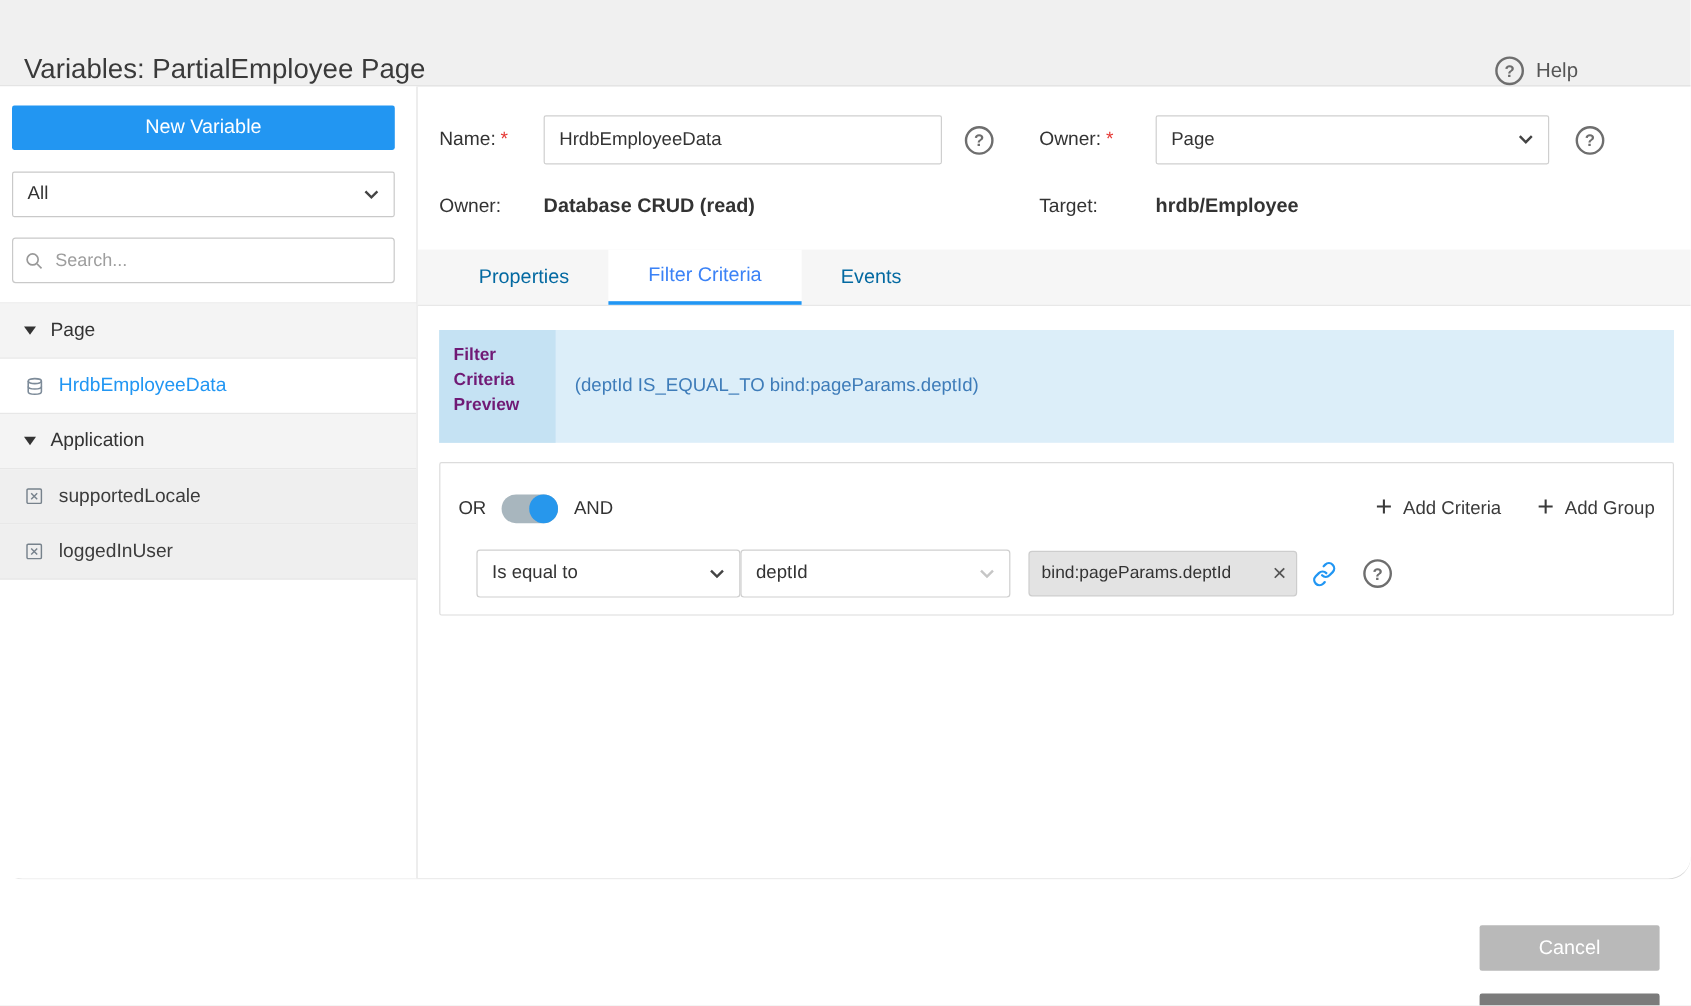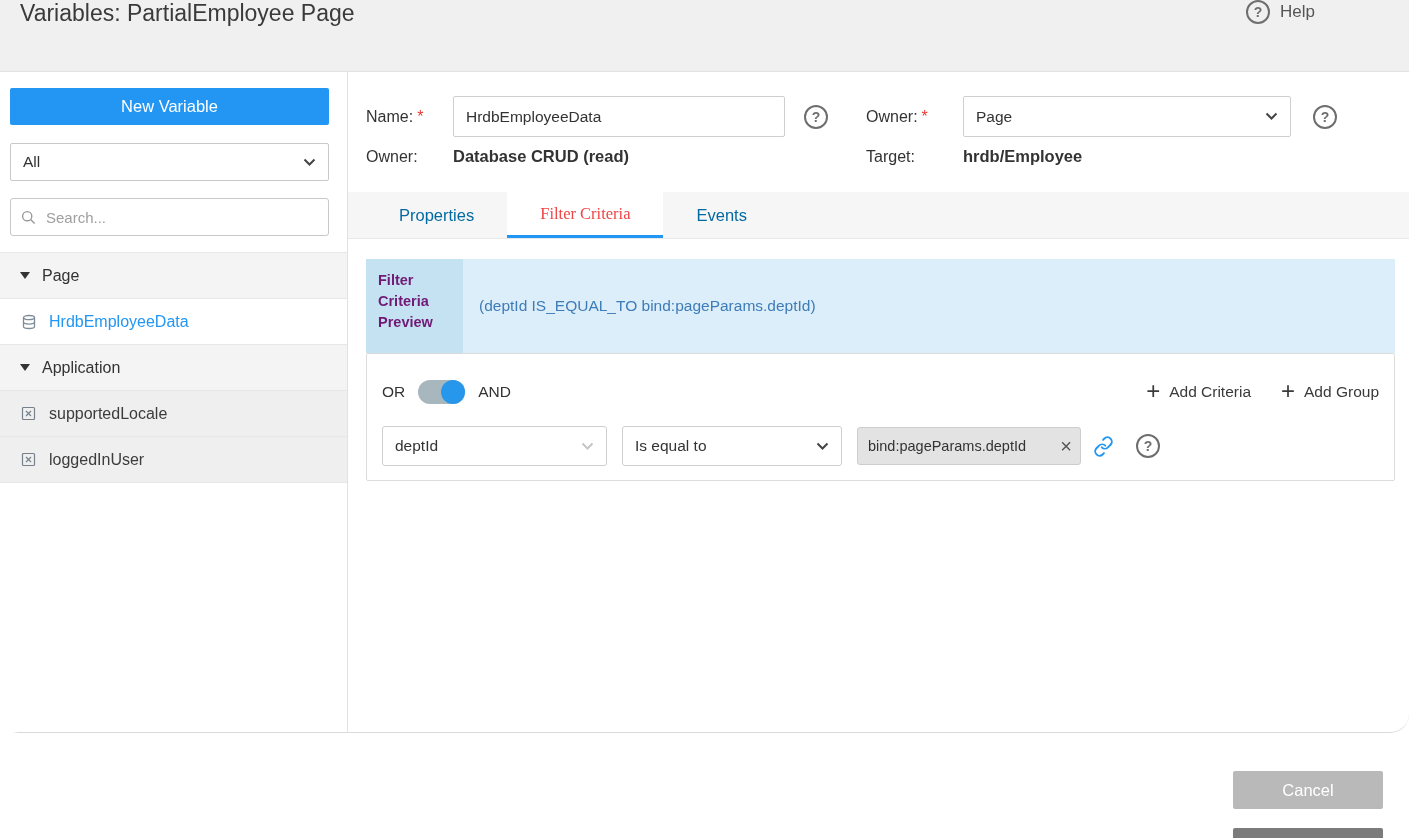--- a/index.html
+++ b/index.html
@@ -2,21 +2,21 @@
 <html><head>
 <meta charset="utf-8">
 <style>
   * { box-sizing: border-box; }
   html, body { margin: 0; padding: 0; }
   body { font-family: "Liberation Sans", "DejaVu Sans", sans-serif; color: #333; background: #fff; }
 
   .app { width: 1409px; height: 838px; overflow: hidden; display: flex; flex-direction: column; background: #fff; }
 
   
-  .header { height: 72px; flex: 0 0 72px; background: #f0f0f0; border-bottom: 1px solid #e2e2e2; display: flex; align-items: flex-start; padding: 0 20px; }
+  .header { height: 72px; flex: 0 0 72px; background: #f0f0f0; border-bottom: 1px solid #e2e2e2; display: flex; align-items: flex-end; padding: 0 20px; }
   .header-title { font-size: 23px; color: #3a3a3a; }
   .header-help { margin-left: auto; margin-right: 74px; display: flex; align-items: center; gap: 10px; cursor: pointer; }
   .help-circle { width: 24px; height: 24px; flex: 0 0 auto; border-radius: 50%; border: 2px solid #6e6e6e; color: #6e6e6e; font-size: 14px; font-weight: bold; display: flex; align-items: center; justify-content: center; background: transparent; }
   .header-help-label { font-size: 17px; color: #555; }
 
   
   .body-row { flex: 1; display: flex; min-height: 0; border-bottom: 1px solid #d9d9d9; border-radius: 19px; }
 
   
   .sidebar { width: 348px; flex: 0 0 348px; border-right: 1px solid #e2e2e2; background: #fff; overflow: hidden; }
@@ -32,41 +32,41 @@
   .tree { border-top: 1px solid #e7e7e7; }
   .tree-row { height: 46px; display: flex; align-items: center; padding-left: 20px; gap: 12px; font-size: 16px; border-bottom: 1px solid #e7e7e7; cursor: pointer; }
   .tree-row.group { background: #f4f4f4; color: #333; }
   .tree-row.variable { background: #efefef; color: #3c3c3c; }
   .tree-row.selected { background: #fff; color: #2196f3; }
   .caret-down { width: 0; height: 0; border-left: 5.5px solid transparent; border-right: 5.5px solid transparent; border-top: 7px solid #333; }
   .tree-icon { display: flex; width: 17px; justify-content: center; }
 
   
   .main { flex: 1; min-width: 0; display: flex; flex-direction: column; padding-top: 24px; }
-  .form-grid { display: grid; grid-template-columns: 87px 332px 81px 97px 328px 70px; align-items: center; padding-left: 18px; row-gap: 10px; }
+  .form-grid { display: grid; grid-template-columns: 87px 332px 81px 97px 328px 70px; align-items: center; padding-left: 18px; row-gap: 26px; }
   .field-label { font-size: 16px; color: #333; }
   .req { color: #e53935; margin-left: 4px; }
   .text-input { height: 41px; border: 1px solid #cfcfcf; border-radius: 2px; padding: 0 12px; font-size: 15.5px; font-family: inherit; color: #333; width: 100%; outline: none; }
   .help-icon-cell { display: flex; justify-content: flex-start; padding-left: 19px; }
   .help-icon-cell.owner { padding-left: 22px; }
   .select-box { height: 41px; border: 1px solid #cfcfcf; border-radius: 2px; display: flex; align-items: center; padding: 0 12px; font-size: 15.5px; background: #fff; cursor: pointer; }
   .static-value { font-size: 16.5px; font-weight: bold; color: #333; }
 
   
   .tabs { margin-top: 26px; height: 47px; flex: 0 0 47px; background: #f6f6f6; display: flex; padding-left: 18px; border-bottom: 1px solid #e8e8e8; }
   .tab { padding: 0 33px; display: flex; align-items: center; font-size: 16.5px; color: #0369a1; cursor: pointer; }
-  .tab.active { background: #fff; color: #ef4444; border-bottom: 3px solid #2196f3; font-family: Liberation Serif, serif; }
+  .tab.active { background: #fff; color: #3b82f6; border-bottom: 3px solid #2196f3; }
 
   
   .tab-content { padding: 20px 14px 0 18px; }
   .preview-box { display: flex; background: #dceef9; min-height: 94px; }
   .preview-label { width: 97px; flex: 0 0 97px; background: #c5e2f3; padding: 11px 12px; font-size: 14.5px; font-weight: bold; color: #701a75; line-height: 1.45; }
   .preview-content { flex: 1; display: flex; align-items: center; padding: 0 16px; font-size: 15.5px; color: #3e7cb9; }
 
-  .criteria-box { border: 1px solid #dcdcdc; border-radius: 2px; padding: 20px 15px 14px; }
+  .criteria-box { margin-top: 16px; border: 1px solid #dcdcdc; border-radius: 2px; padding: 20px 15px 14px; }
   .criteria-top { display: flex; align-items: center; min-height: 36px; }
   .toggle-label { font-size: 15.5px; color: #333; }
   .toggle { width: 47px; height: 24px; border-radius: 12px; background: #a8b6be; position: relative; margin: 0 13px; cursor: pointer; flex: 0 0 auto; }
   .toggle-knob { width: 24px; height: 24px; border-radius: 50%; background: #2797ec; position: absolute; right: 0; top: 0; }
   .add-actions { margin-left: auto; display: flex; align-items: center; gap: 30px; }
   .add-action { display: flex; align-items: center; gap: 9px; cursor: pointer; }
   .plus { font-size: 24px; font-weight: 300; color: #3a3a3a; line-height: 1; margin-top: -3px; }
   .add-label { font-size: 15.5px; color: #3a3a3a; }
 
   .criteria-row { margin-top: 16px; display: flex; align-items: center; height: 40px; }
@@ -222,31 +222,31 @@
                 <span class="add-label">Add Criteria</span>
               </div>
               <div class="add-action">
                 <span class="plus">+</span>
                 <span class="add-label">Add Group</span>
               </div>
             </div>
           </div>
 
           <div class="criteria-row">
-            <div class="dd">
-              <span>deptId</span>
-              <span class="chev-light">
+            <div class="dd operator">
+              <span>Is equal to</span>
+              <span class="chev-dark">
                 <svg width="13" height="9" viewBox="0 0 13 9">
                     <path d="M1.5 1.5l5 5 5-5" fill="none" stroke="currentColor" stroke-width="2"></path>
                   </svg>
               </span>
             </div>
-            <div class="dd operator">
-              <span>Is equal to</span>
-              <span class="chev-dark">
+            <div class="dd">
+              <span>deptId</span>
+              <span class="chev-light">
                 <svg width="13" height="9" viewBox="0 0 13 9">
                     <path d="M1.5 1.5l5 5 5-5" fill="none" stroke="currentColor" stroke-width="2"></path>
                   </svg>
               </span>
             </div>
             <div class="chip">
               <span class="chip-text">bind:pageParams.deptId</span>
               <span class="chip-x">×</span>
             </div>
             <span class="link-icon">

